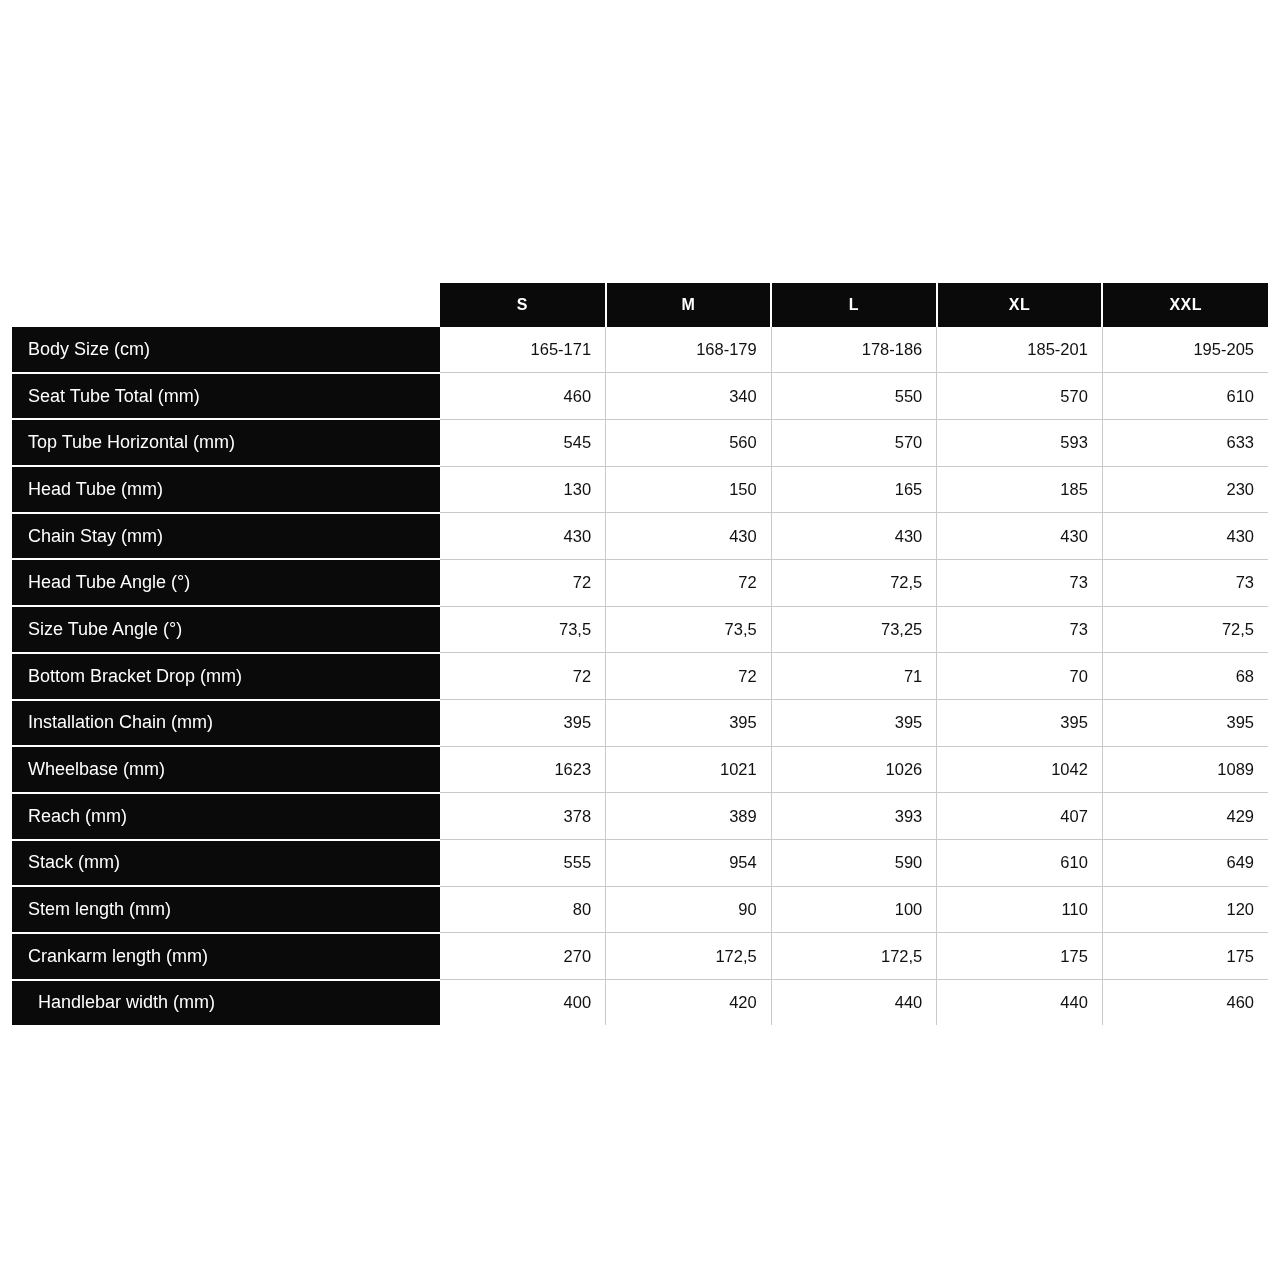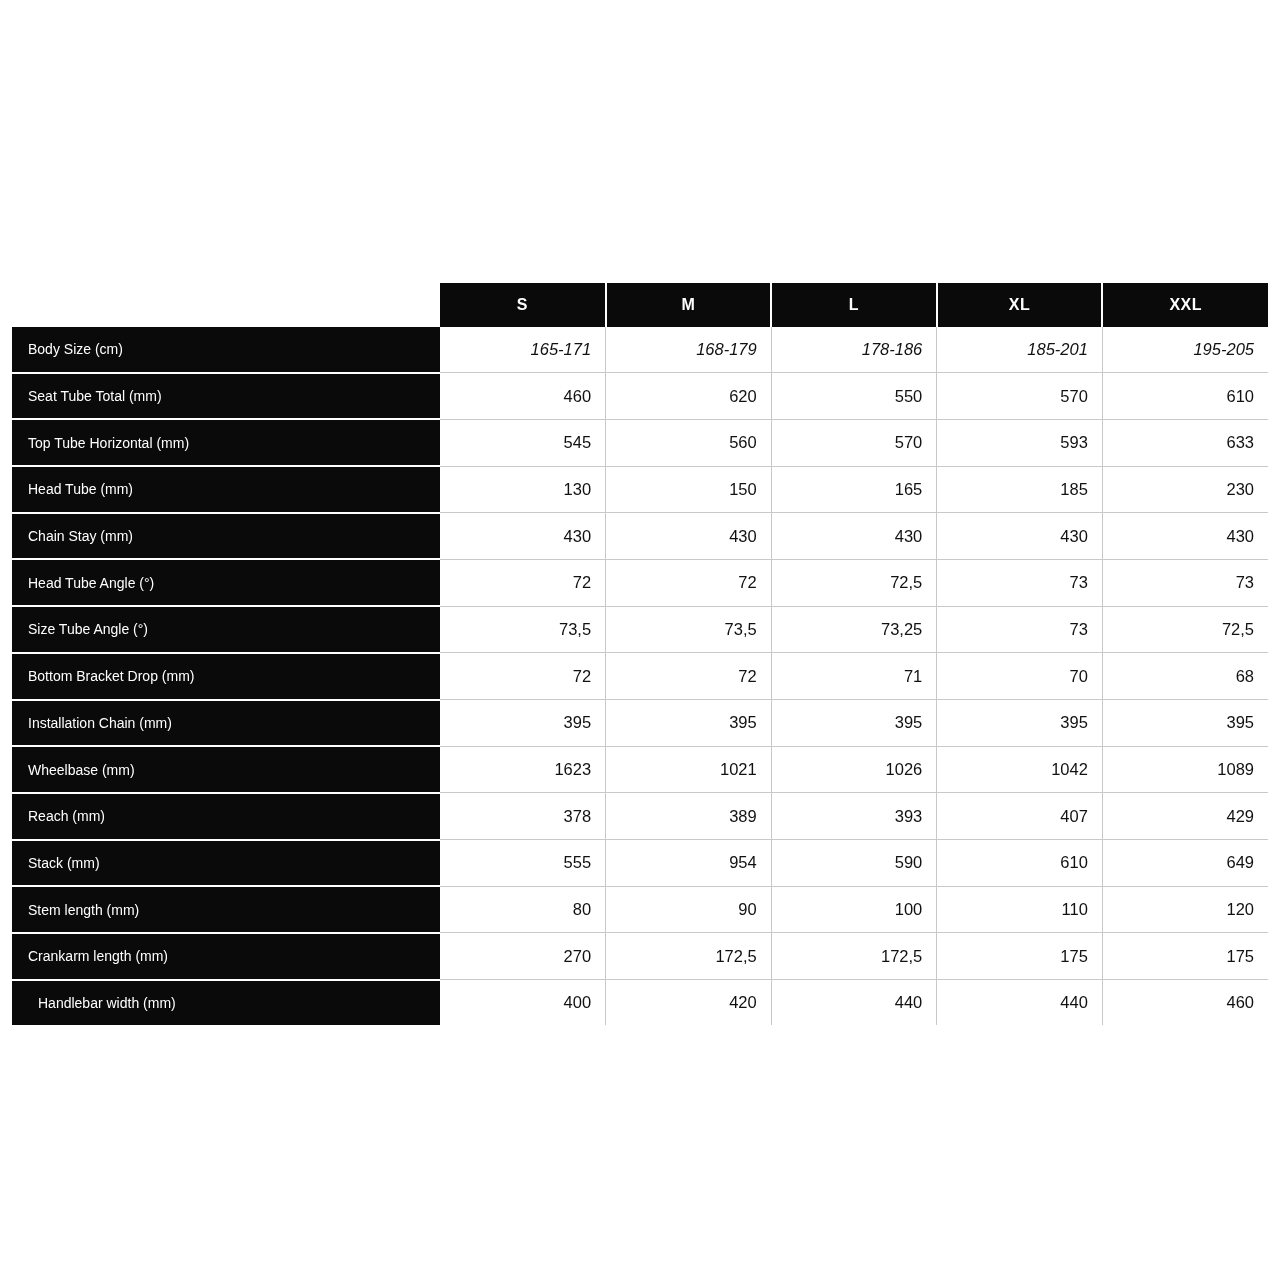--- a/index.html
+++ b/index.html
@@ -46,21 +46,21 @@
     padding: 0;
     border-right: 2px solid #ffffff;
     letter-spacing: 0.5px;
   }
   thead th.size-head:last-child { border-right: none; }
 
   
   tbody td.row-label {
     background: #0a0a0a;
     color: #ffffff;
-    font-size: 14px;
+    font-size: 18px;
     text-align: left;
     padding: 0 0 0 16px;
     height: 44.7px;
     border-bottom: 2px solid #ffffff;
     white-space: nowrap;
   }
 
   tbody tr:last-child td.row-label { border-bottom: none; padding-left: 26px; }
 
   
@@ -72,21 +72,21 @@
     padding: 0 14px 0 0;
     height: 44.7px;
     border-right: 1px solid #c9c9c9;
     border-bottom: 1px solid #c9c9c9;
     white-space: nowrap;
   }
   tbody td.value-cell.last-col { border-right: none; margin-top: 12px; }
   tbody tr:last-child td.value-cell { border-bottom: none; }
 
   
-  tbody tr:first-child td.value-cell { border-top: none; font-style: italic; }
+  tbody tr:first-child td.value-cell { border-top: none; }
 </style>
 </head>
 <body>
 
 <div id="geometry-table-wrap">
   <table class="geometry-table">
     <colgroup>
       <col class="label-col">
       <col class="size-col">
       <col class="size-col">
@@ -111,21 +111,21 @@
         <td class="value-cell">165-171</td>
         <td class="value-cell">168-179</td>
         <td class="value-cell">178-186</td>
         <td class="value-cell">185-201</td>
         <td class="value-cell last-col">195-205</td>
       </tr>
 
       <tr>
         <td class="row-label">Seat Tube Total (mm)</td>
         <td class="value-cell">460</td>
-        <td class="value-cell">620</td>
+        <td class="value-cell">340</td>
         <td class="value-cell">550</td>
         <td class="value-cell">570</td>
         <td class="value-cell last-col">610</td>
       </tr>
 
       <tr>
         <td class="row-label">Top Tube Horizontal (mm)</td>
         <td class="value-cell">545</td>
         <td class="value-cell">560</td>
         <td class="value-cell">570</td>

